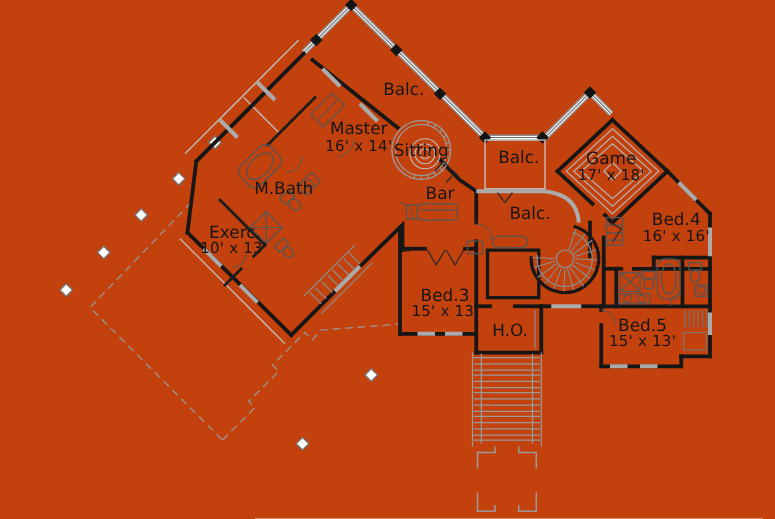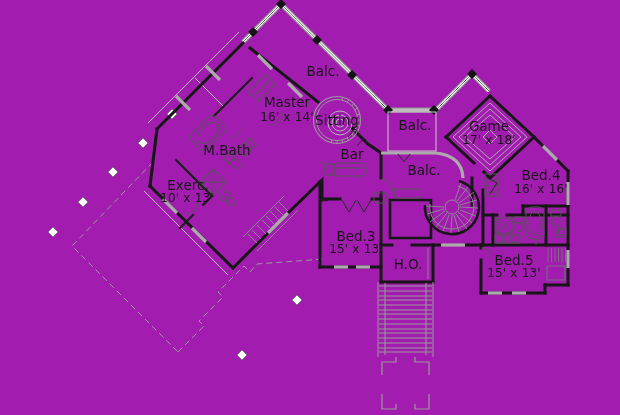--- a/index.html
+++ b/index.html
@@ -1,16 +1,16 @@
 <!DOCTYPE html>
 <html><head>
 <meta charset="utf-8">
 <style>
   html,body{margin:0;padding:0;background:#fff;}
-  .stage{position:relative;width:620px;height:415px;background:#a21caf;overflow:hidden;}
+  .stage{position:relative;width:620px;height:415px;background:#c2410c;overflow:hidden;}
   svg{display:block;}
   .t{font-family:"DejaVu Sans","Liberation Sans",sans-serif;fill:#161616;}
   .name{font-size:13.5px;}
   .dims{font-size:12px;letter-spacing:.2px;}
 </style>
 </head>
 <body>
 
 <div class="stage">
 <svg width="620" height="415" viewBox="0 0 620 415">

